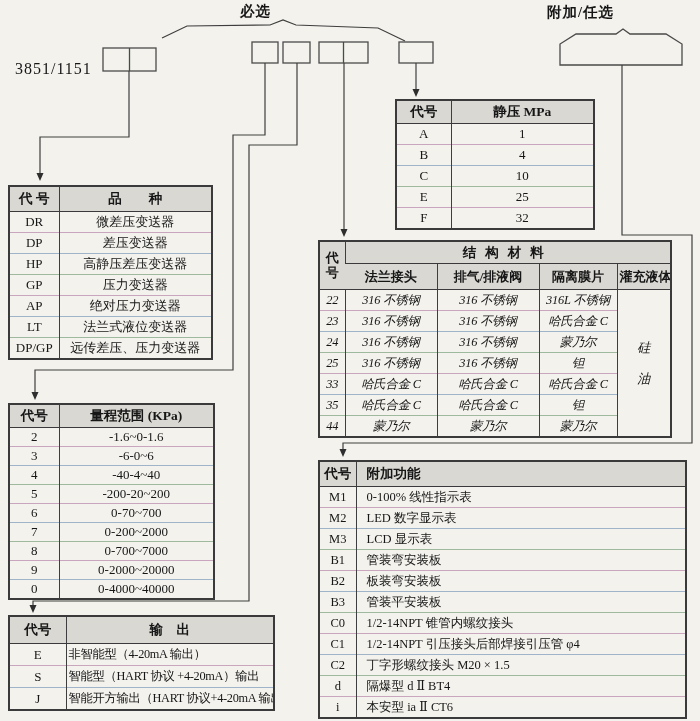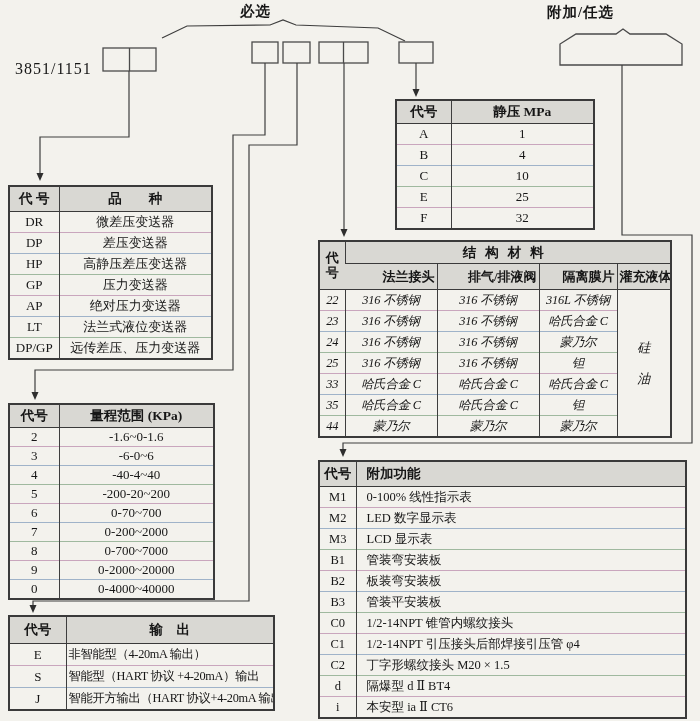--- a/index.html
+++ b/index.html
@@ -48,21 +48,21 @@
   .t-output thead th{height:26px;}
   .t-output tbody td{height:21px;}
   .t-output tbody td:nth-child(2){text-align:left;font-size:12.3px;letter-spacing:-0.3px;}
   .t-extra{left:318px;top:460px;width:369px;height:257px;}
   .t-extra thead th{height:24px;}
   .t-extra thead th:nth-child(2){text-align:left;padding-left:10px;margin-left:45px;}
   .t-extra tbody td{height:20px;font-size:12.5px;}
   .t-extra tbody td:nth-child(2){text-align:left;padding-left:10px;}
   .t-structure{left:318px;top:240px;width:352px;height:195px;}
   .t-structure thead tr:first-child th{height:21px;}
-  .t-structure thead tr:last-child th{height:25px;font-size:13px;text-align:right;}
+  .t-structure thead tr:last-child th{height:25px;font-size:13px;}
   .t-structure tbody td{font-size:12.4px;height:20px;letter-spacing:-0.2px;font-style:italic;}
   .t-structure th.code-hdr{white-space:pre-line;line-height:1.15;font-size:13px;}
   .t-structure th.group-hdr{letter-spacing:9px;}
   td.merged-cell{border-top:none !important;}
   td.merged-cell div{line-height:1;padding:9px 0;font-size:13px;}
 </style>
 </head>
 <body>
 
 <div id="canvas">

